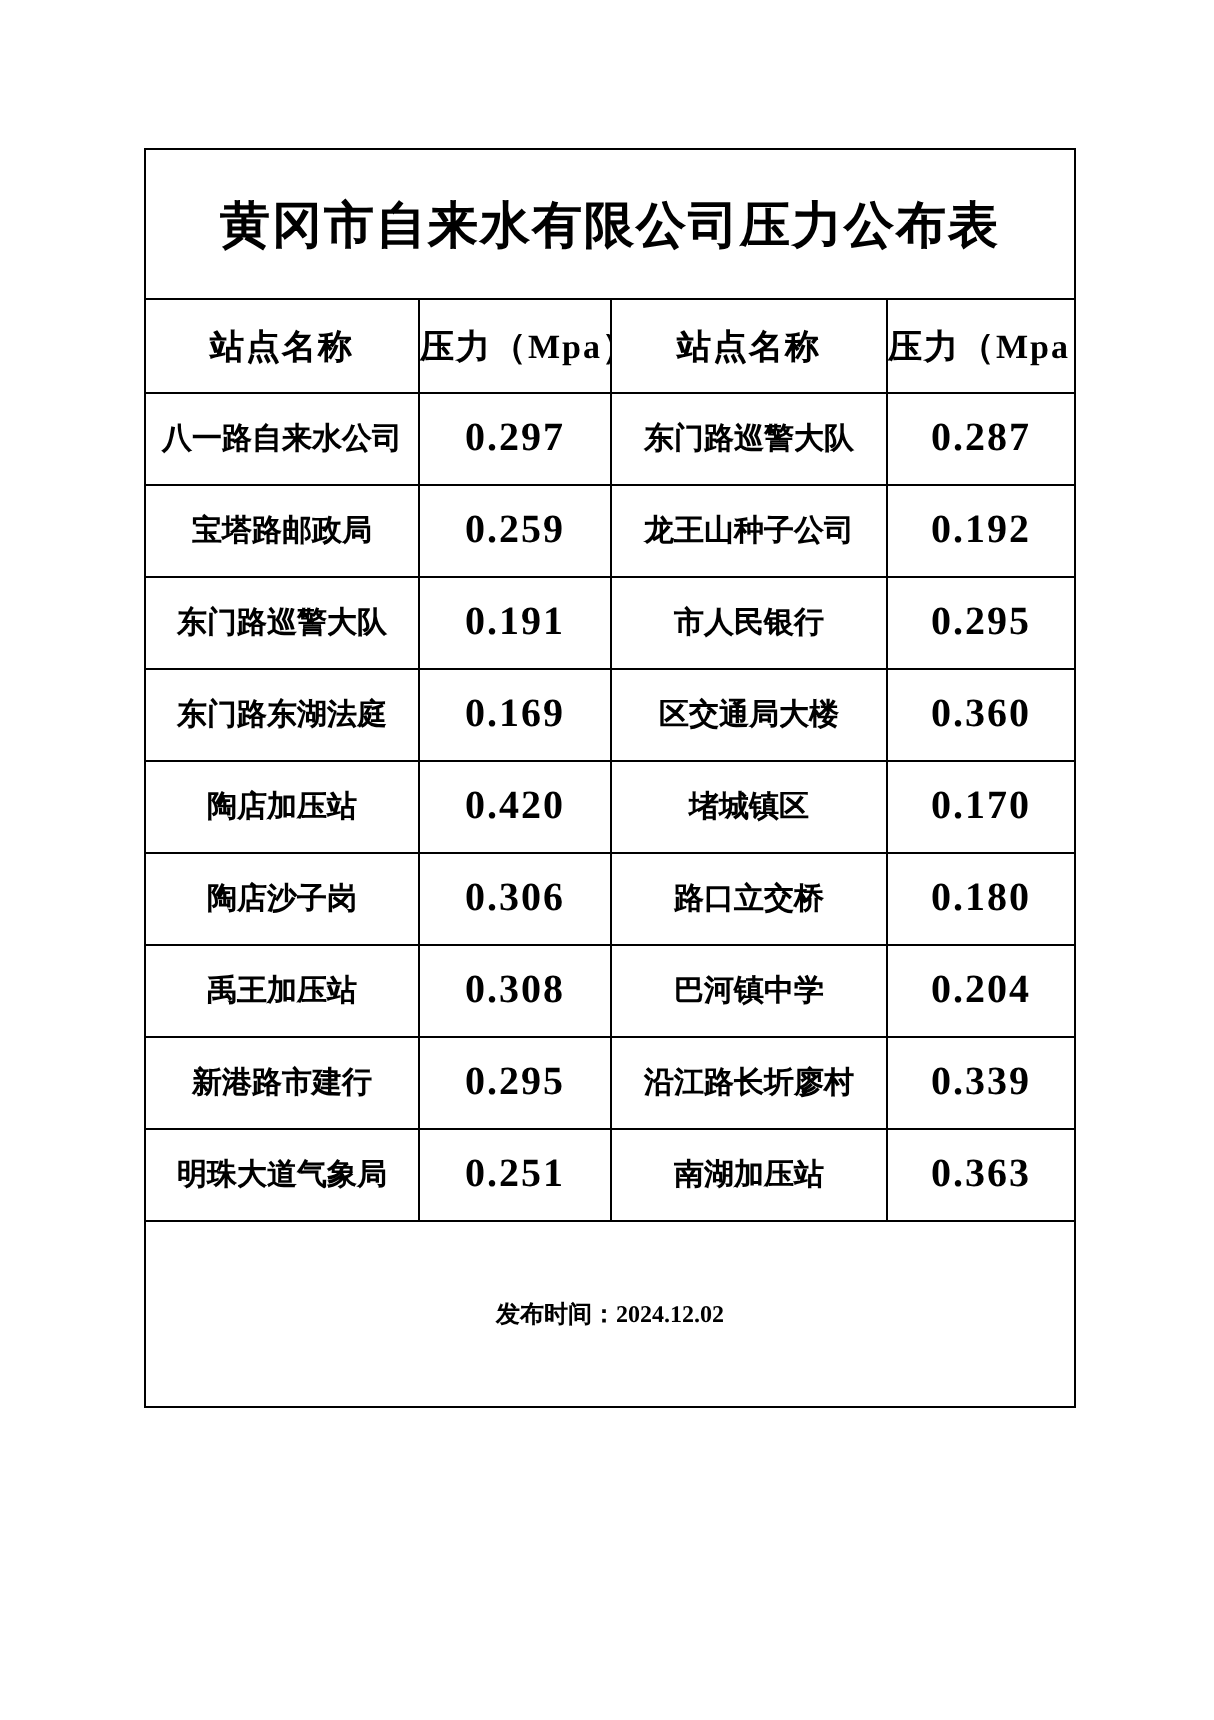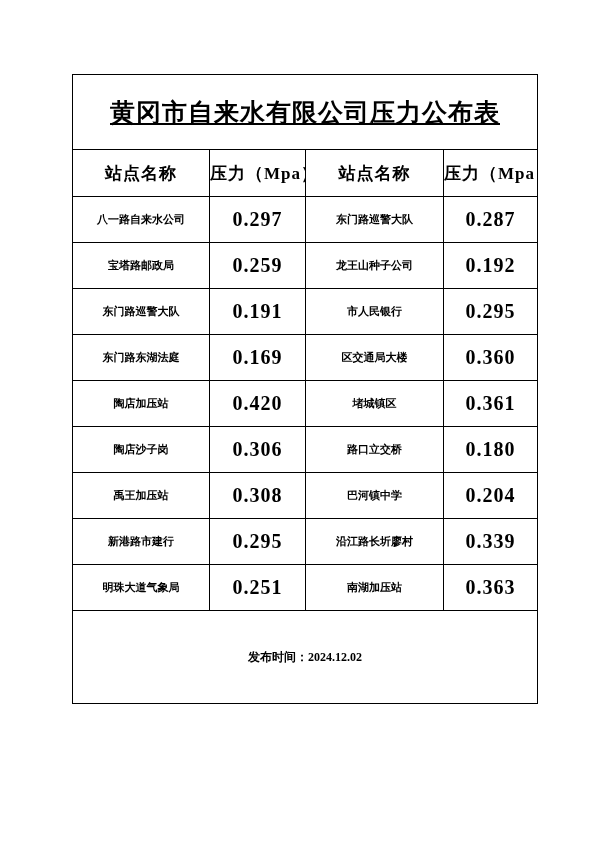--- a/index.html
+++ b/index.html
@@ -31,30 +31,29 @@
     font-weight: bold;
     color: #000000;
     padding: 0;
     overflow: hidden;
     white-space: nowrap;
   }
   .title-cell {
     height: 74px;
     font-size: 25px;
     letter-spacing: 1px;
-    text-decoration: underline;
   }
   .header-cell {
     height: 46px;
     font-size: 17px;
     letter-spacing: 1px;
   }
   tbody td {
     height: 45px;
-    font-size: 11px;
+    font-size: 15px;
   }
   td.pressure-value-cell {
     font-size: 20px;
     letter-spacing: 1px;
   }
   .footer-cell {
     height: 92px;
     text-align: right;
     vertical-align: middle;
     padding-right: 4px;
@@ -106,21 +105,21 @@
         <tr>
           <td class="station-name-cell">东门路东湖法庭</td>
           <td class="pressure-value-cell">0.169</td>
           <td class="station-name-cell">区交通局大楼</td>
           <td class="pressure-value-cell">0.360</td>
         </tr>
         <tr>
           <td class="station-name-cell">陶店加压站</td>
           <td class="pressure-value-cell">0.420</td>
           <td class="station-name-cell">堵城镇区</td>
-          <td class="pressure-value-cell">0.361</td>
+          <td class="pressure-value-cell">0.170</td>
         </tr>
         <tr>
           <td class="station-name-cell">陶店沙子岗</td>
           <td class="pressure-value-cell">0.306</td>
           <td class="station-name-cell">路口立交桥</td>
           <td class="pressure-value-cell">0.180</td>
         </tr>
         <tr>
           <td class="station-name-cell">禹王加压站</td>
           <td class="pressure-value-cell">0.308</td>

